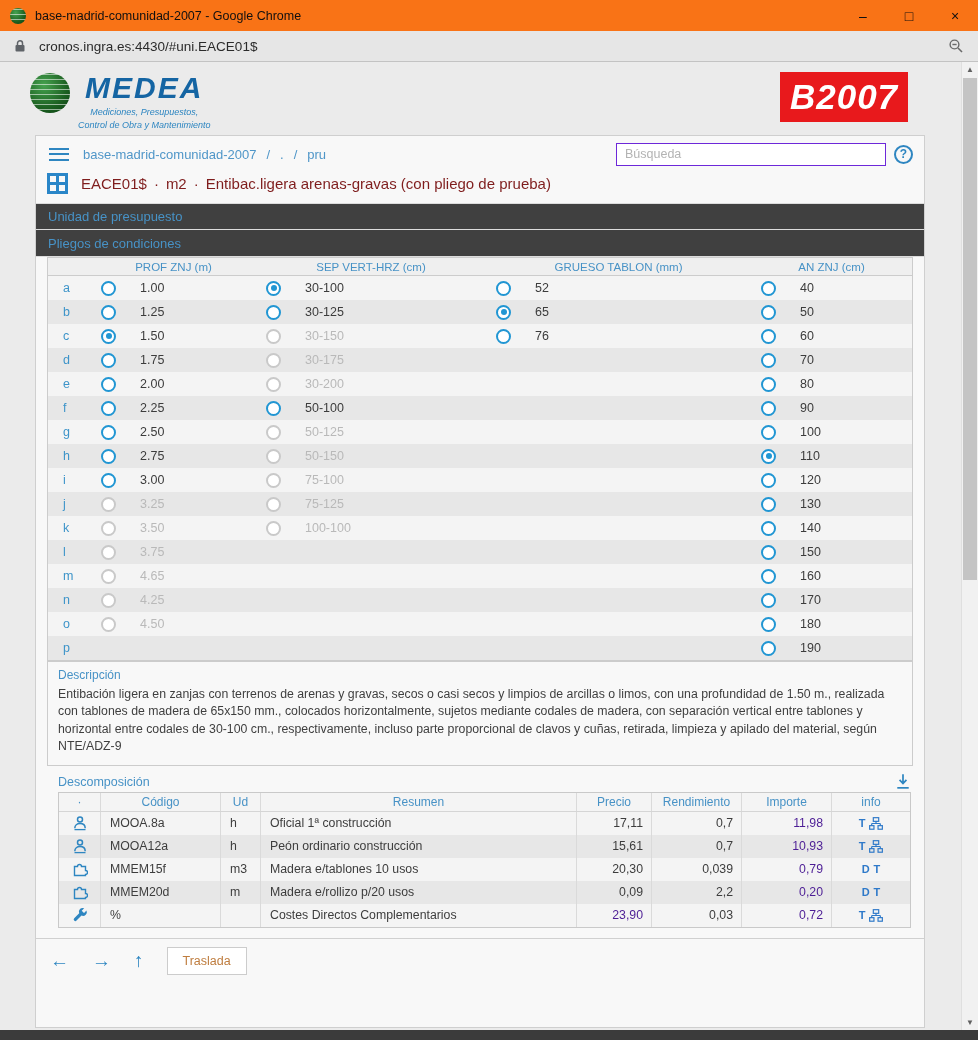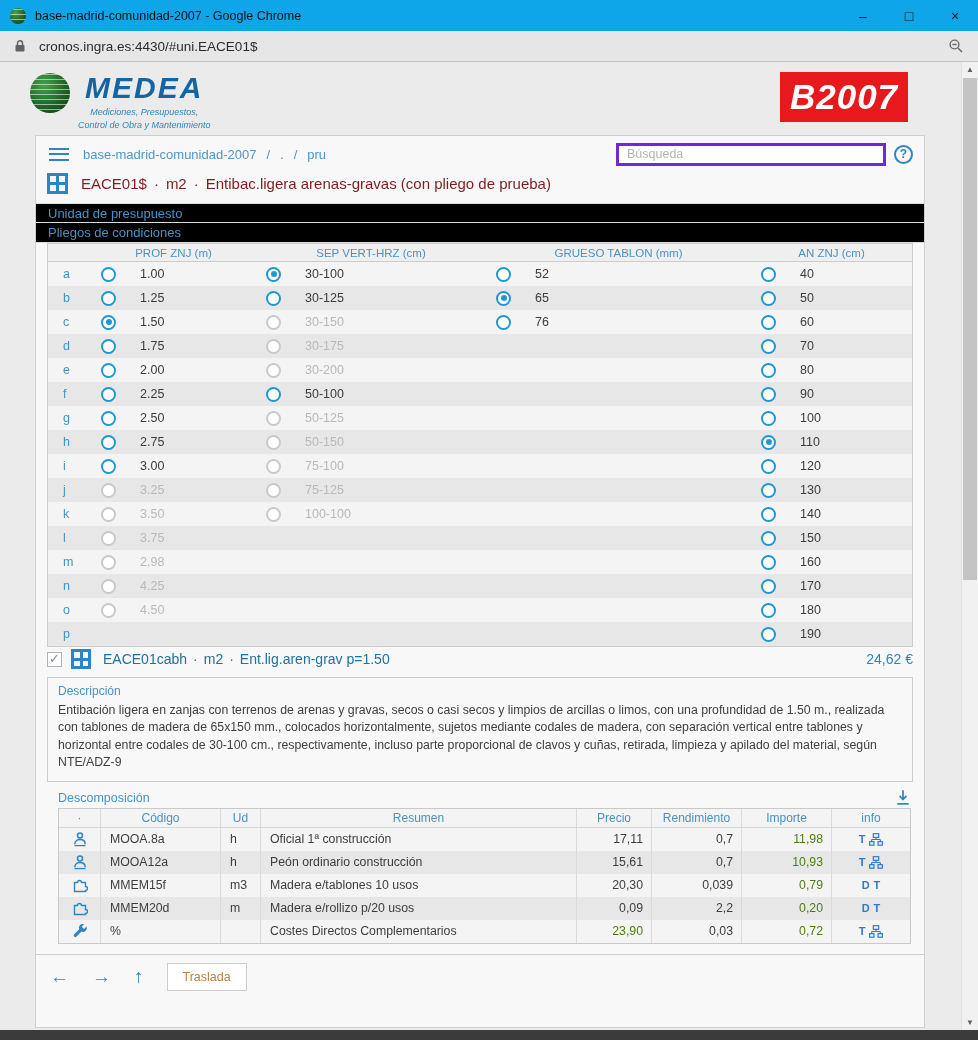--- a/index.html
+++ b/index.html
@@ -2,21 +2,21 @@
 <html><head>
 <meta charset="utf-8">
 <style>
   * { box-sizing: border-box; margin: 0; padding: 0; }
   html,body { width:978px; height:1040px; }
   body {
     font-family: "Liberation Sans", "DejaVu Sans", sans-serif;
     background:#ebebeb; position:relative; overflow:hidden;
   }
   
-  .titlebar { height:31px; background:#0ea5e9; display:flex; align-items:center; padding-left:10px; }
+  .titlebar { height:31px; background:#f97316; display:flex; align-items:center; padding-left:10px; }
   .sphere { border-radius:50%;
     background:
       repeating-linear-gradient(180deg, rgba(255,255,255,0) 0 1px, rgba(255,255,255,.55) 1px 2.5px, rgba(255,255,255,0) 2.5px 5px),
       radial-gradient(circle at 35% 30%, #45a24f, #1b5e20 62%, #0a3d12 100%);
   }
   .titlebar .sphere { width:16px; height:16px; flex:none; }
   .win-title { font-size:12.5px; color:#101010; margin-left:9px; flex:1 1 auto; white-space:nowrap; overflow:hidden; }
   .win-btn { width:46px; height:31px; display:flex; align-items:center; justify-content:center; font-size:14px; color:#101010; }
   .urlbar { height:31px; background:#e6e6e6; display:flex; align-items:center; padding:0 14px; border-bottom:1px solid #c3c3c3; }
   .url-text { font-size:13.5px; color:#2b2b2b; margin-left:13px; flex:1 1 auto; }
@@ -30,33 +30,33 @@
   .year-badge { position:absolute; right:70px; top:10px; width:128px; height:50px; background:#e8191c;
     color:#ffffff; font-size:35px; font-weight:bold; font-style:italic; display:flex; align-items:center;
     justify-content:center; letter-spacing:1px; }
   
   .card { margin-left:35px; width:890px; height:893px; background:#f8f8f8; border:1px solid #cfcfcf; position:relative; }
   .toolbar-row { display:flex; align-items:center; height:36px; padding:0 11px; }
   .hamburger { width:20px; height:13px; border-top:2px solid #2e86c1; border-bottom:2px solid #2e86c1; position:relative; flex:none; margin:0 2px; }
   .hamburger::after { content:""; position:absolute; left:0; right:0; top:3.5px; height:2px; background:#2e86c1; }
   .crumb { font-size:13px; color:#4f96c8; margin-left:12px; white-space:nowrap; }
   .crumb.sep { margin-left:10px; margin-right:-2px; }
-  .search-input { margin-left:auto; width:270px; height:23px; border:3px solid #6d28d9; background:#ffffff;
+  .search-input { margin-left:auto; width:270px; height:23px; border:1px solid #6d28d9; background:#ffffff;
     font-family:inherit; font-size:12.5px; padding:0 8px; color:#444; }
   .search-input::placeholder { color:#b3b3b3; }
   .help-icon { width:19px; height:19px; border-radius:50%; border:2px solid #2e86c1; color:#2e86c1;
     display:flex; align-items:center; justify-content:center; font-size:12px; font-weight:bold; flex:none; margin-left:8px; }
   .help-icon::after { content:"?"; }
   .unit-row { display:flex; align-items:center; padding:1px 11px 9px; }
   .grid-icon { width:21px; height:21px; border:3px solid #2a86c8; flex:none;
     background: linear-gradient(#2a86c8,#2a86c8) center/100% 3px no-repeat,
                 linear-gradient(#2a86c8,#2a86c8) center/3px 100% no-repeat; }
   .unit-title { margin-left:13px; font-size:15px; color:#7f1d1d; }
   .unit-title .dot { margin:0 7px; }
-  .accordion-row { height:20px; display:flex; align-items:center; padding:0 12px; background:#000000;
+  .accordion-row { height:27px; display:flex; align-items:center; padding:0 12px; background:#404040;
     border-top:1px solid #dcdcdc; border-bottom:1px solid #dcdcdc; font-size:13px; color:#4792c6; }
   .accordion-row + .accordion-row { border-top:none; }
   .params-label-row { display:flex; align-items:center; height:27px; padding:0 11px; }
   .section-label { font-size:13px; color:#4792c6; }
   .params-counter { font-size:11px; color:#4792c6; margin-left:10px; }
   .params-label-row .help-icon { width:18px; height:18px; font-size:11px; }
   
   .params-table { margin:0 11px; border:1px solid #cccccc; }
   .pheader, .prow { display:grid; grid-template-columns:43px 165px 230px 265px 1fr; }
   .pheader { height:18px; background:#efefef; border-bottom:1px solid #cccccc; align-items:center; }
@@ -93,21 +93,21 @@
     display:flex; align-items:center; justify-content:center; }
   .dhcell:last-child { border-right:none; }
   .drow { height:23px; align-items:stretch; }
   .drow:nth-child(odd) { background:#f4f4f4; }
   .drow:nth-child(even) { background:#e7e7e7; }
   .dcell { font-size:12.3px; color:#3d3d3d; border-right:1px solid #dadada; display:flex; align-items:center; overflow:hidden; }
   .dcell:last-child { border-right:none; }
   .dcell.left { padding-left:9px; }
   .dcell.num { justify-content:flex-end; padding-right:8px; }
   .dcell.center { justify-content:center; }
-  .dcell .blue, .dcell.blue { color:#4d7c0f; }
+  .dcell .blue, .dcell.blue { color:#4c1d95; }
   .row-icon { width:16px; height:16px; color:#2e86c1; }
   .info-letter { color:#2e79c9; font-weight:bold; font-size:11px; margin:0 2px; }
   .tree-icon { width:14px; height:13px; margin:0 2px; color:#2e79c9; }
   
   .card-footer { display:flex; align-items:center; border-top:1px solid #d0d0d0; margin-top:10px; padding:8px 14px; }
   .nav-arrow { font-size:19px; color:#2e86c1; margin-right:23px; line-height:1; }
   .traslada-btn { border:1px solid #cccccc; background:#ffffff; color:#bf7d3f; font-size:12.5px;
     font-family:inherit; padding:6px 15px; }
   
   .scrollbar { position:absolute; right:0; top:62px; bottom:10px; width:17px; background:#f1f1f1; border-left:1px solid #dfdfdf; }
@@ -378,21 +378,21 @@
           <div class="pcell"></div>
           <div class="pcell">
             <div class="radio"></div>
             <div class="plabel">150</div>
           </div>
         </div>
         <div class="prow">
           <div class="pletter">m</div>
           <div class="pcell">
             <div class="radio dis"></div>
-            <div class="plabel dis-label">2.98</div>
+            <div class="plabel dis-label">4.65</div>
           </div>
           <div class="pcell"></div>
           <div class="pcell"></div>
           <div class="pcell">
             <div class="radio"></div>
             <div class="plabel">160</div>
           </div>
         </div>
         <div class="prow">
           <div class="pletter">n</div>
@@ -427,26 +427,20 @@
           <div class="pcell"></div>
           <div class="pcell">
             <div class="radio"></div>
             <div class="plabel">190</div>
           </div>
         </div>
       </div>
   </div>
 
 
-  <div class="derived-row">
-    <div class="checkbox"></div>
-    <div class="grid-icon"></div>
-    <div class="derived-title"><span>EACE01cabh</span><span class="dot">·</span><span>m2</span><span class="dot">·</span><span>Ent.lig.aren-grav p=1.50</span></div>
-    <div class="derived-price">24,62 €</div>
-  </div>
 
   <div class="desc-box">
     <div class="desc-label">Descripción</div>
     <div class="desc-text">Entibación ligera en zanjas con terrenos de arenas y gravas, secos o casi secos y limpios de arcillas o limos, con una profundidad de 1.50 m., realizada con tablones de madera de 65x150 mm., colocados horizontalmente, sujetos mediante codales de madera, con separación vertical entre tablones y horizontal entre codales de 30-100 cm., respectivamente, incluso parte proporcional de clavos y cuñas, retirada, limpieza y apilado del material, según NTE/ADZ-9</div>
   </div>
 
   <div class="decomp-label-row">
     <span class="section-label" style="font-size:12.5px;">Descomposición</span>
     <svg class="download-icon icon-svg" viewBox="0 0 14 14">
         <path d="M7 1v8M4 6l3 3.2L10 6" stroke="currentColor" stroke-width="1.5" fill="none"></path>

